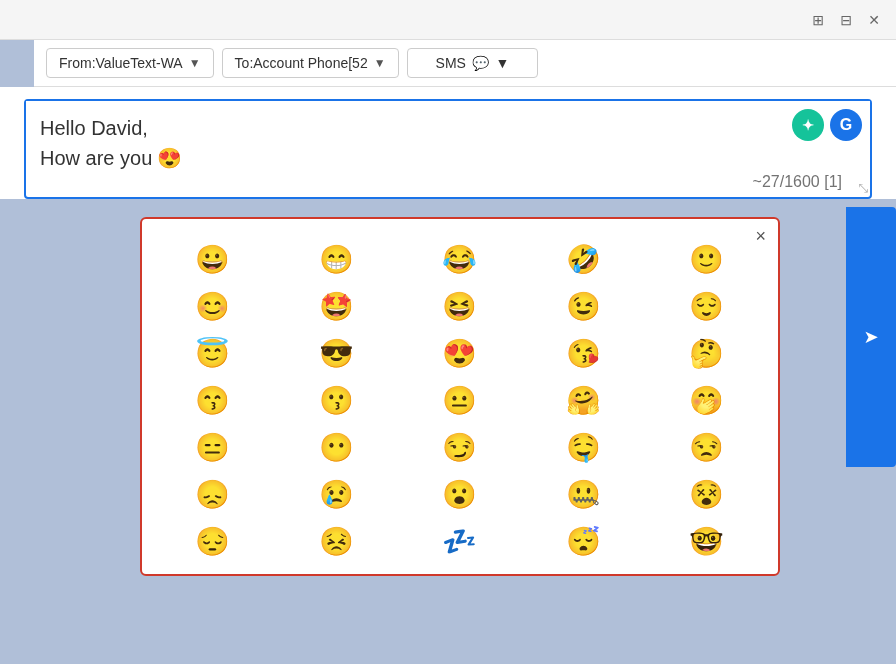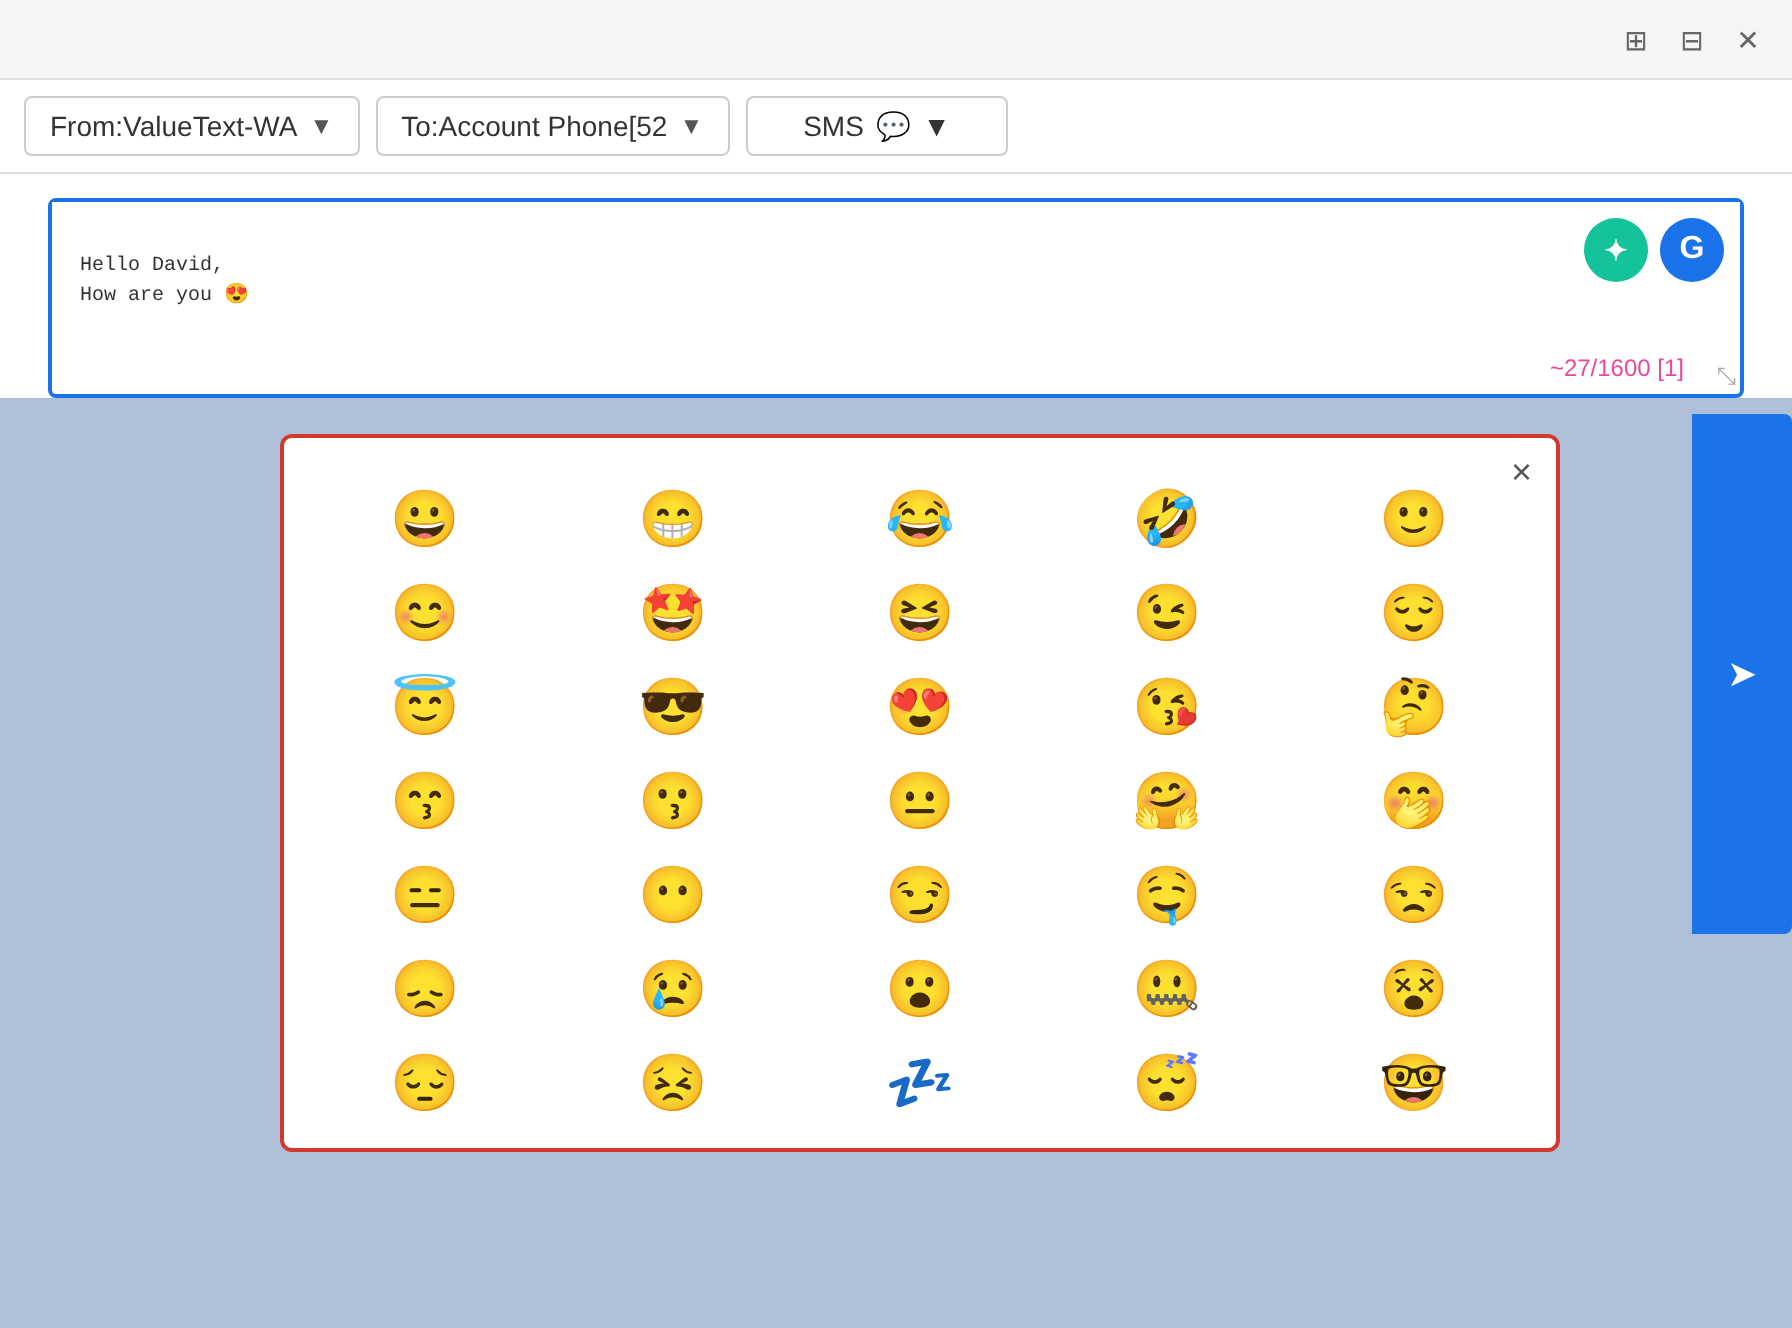--- a/index.html
+++ b/index.html
@@ -34,20 +34,21 @@
       font-size: 14px;
     }
 
     .toolbar-row {
       background: #ffffff;
       border-bottom: 1px solid #ddd;
       padding: 8px 12px;
       display: flex;
       align-items: center;
       gap: 8px;
+      margin-left: 34px;
     }
 
     .dropdown-btn {
       display: flex;
       align-items: center;
       gap: 6px;
       padding: 6px 12px;
       border: 1px solid #ccc;
       border-radius: 4px;
       background: white;
@@ -82,25 +83,25 @@
       border-radius: 4px;
       position: relative;
       min-height: 100px;
     }
 
     .message-textarea {
       width: 100%;
       min-height: 90px;
       border: none;
       outline: none;
-      padding: 25px 14px;
-      font-size: 10px;
+      padding: 12px 14px;
+      font-size: 20px;
       color: #333;
       resize: none;
-      font-family: Liberation Mono, monospace;
+      font-family: Liberation Sans, sans-serif;
       line-height: 1.5;
     }
 
     .message-tools {
       position: absolute;
       top: 8px;
       right: 8px;
       display: flex;
       align-items: center;
       gap: 6px;
@@ -129,22 +130,22 @@
       justify-content: center;
       color: white;
       font-size: 16px;
       font-weight: bold;
     }
 
     .char-count {
       position: absolute;
       bottom: 6px;
       right: 28px;
-      font-size: 12px;
-      color: #ec4899;
+      font-size: 16px;
+      color: #737373;
     }
 
     .resize-handle {
       position: absolute;
       bottom: 2px;
       right: 2px;
       color: #aaa;
       font-size: 12px;
     }
 

